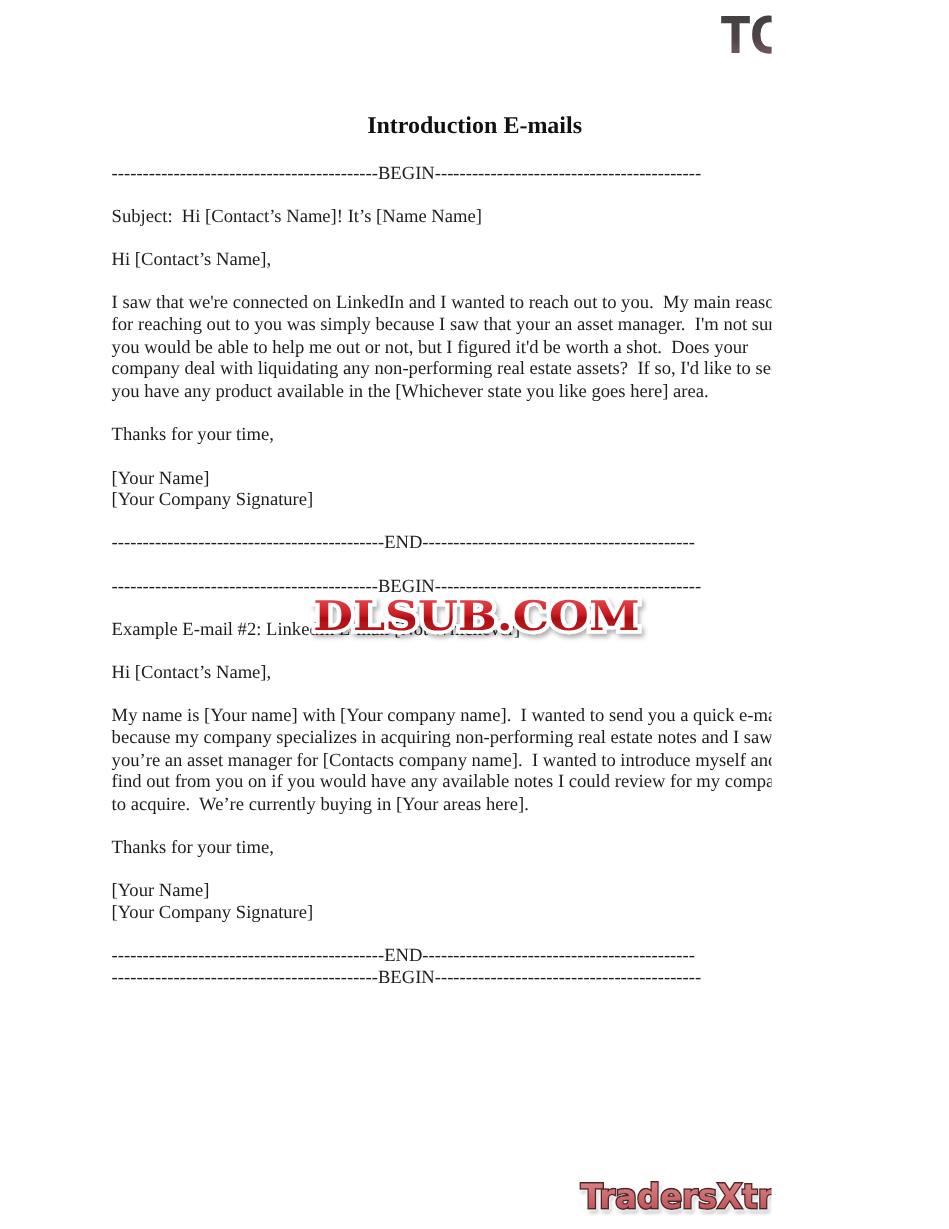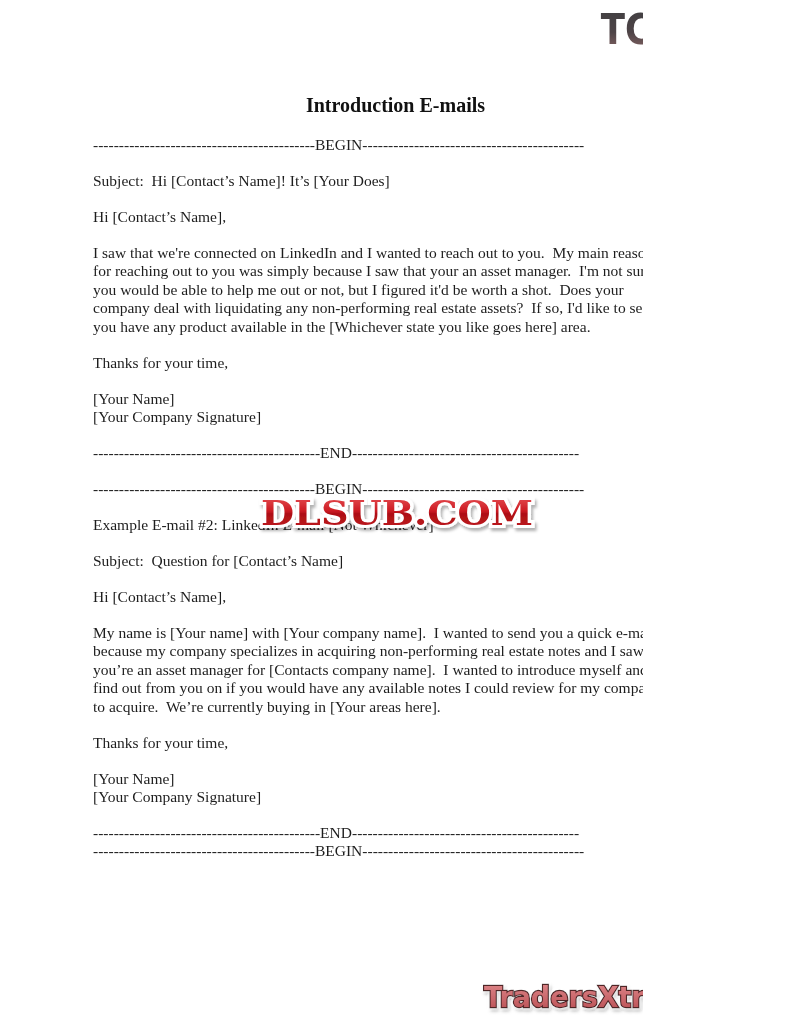--- a/index.html
+++ b/index.html
@@ -77,36 +77,35 @@
       </filter>
     </defs>
     <text x="97" y="41" text-anchor="middle" font-family="DejaVu Sans, sans-serif" font-weight="bold" font-size="44" textLength="188" lengthAdjust="spacingAndGlyphs" fill="url(#tc4sGrad)" filter="url(#tcs4Shadow)">TC4S.net</text>
   </svg>
 
   <div class="doc">
     <h1>Introduction E-mails</h1>
 
     <p class="sep">-------------------------------------------BEGIN-------------------------------------------</p>
 
-    <p>Subject:  Hi [Contact’s Name]! It’s [Your Does]</p>
+    <p>Subject:  Hi [Contact’s Name]! It’s [Name Name]</p>
     <p>Hi [Contact’s Name],</p>
     <p>I saw that we're connected on LinkedIn and I wanted to reach out to you.  My main reason
 for reaching out to you was simply because I saw that your an asset manager.  I'm not sure if
 you would be able to help me out or not, but I figured it'd be worth a shot.  Does your
 company deal with liquidating any non-performing real estate assets?  If so, I'd like to see if
 you have any product available in the [Whichever state you like goes here] area.</p>
     <p>Thanks for your time,</p>
     <p>[Your Name]
 [Your Company Signature]</p>
 
     <p class="sep">--------------------------------------------END--------------------------------------------</p>
     <p class="sep">-------------------------------------------BEGIN-------------------------------------------</p>
 
     <p>Example E-mail #2: LinkedIn E-mail [Not Whichever]</p>
-    <p>Subject:  Question for [Contact’s Name]</p>
     <p>Hi [Contact’s Name],</p>
     <p>My name is [Your name] with [Your company name].  I wanted to send you a quick e-mail
 because my company specializes in acquiring non-performing real estate notes and I saw
 you’re an asset manager for [Contacts company name].  I wanted to introduce myself and
 find out from you on if you would have any available notes I could review for my company
 to acquire.  We’re currently buying in [Your areas here].</p>
     <p>Thanks for your time,</p>
     <p>[Your Name]
 [Your Company Signature]</p>
 

